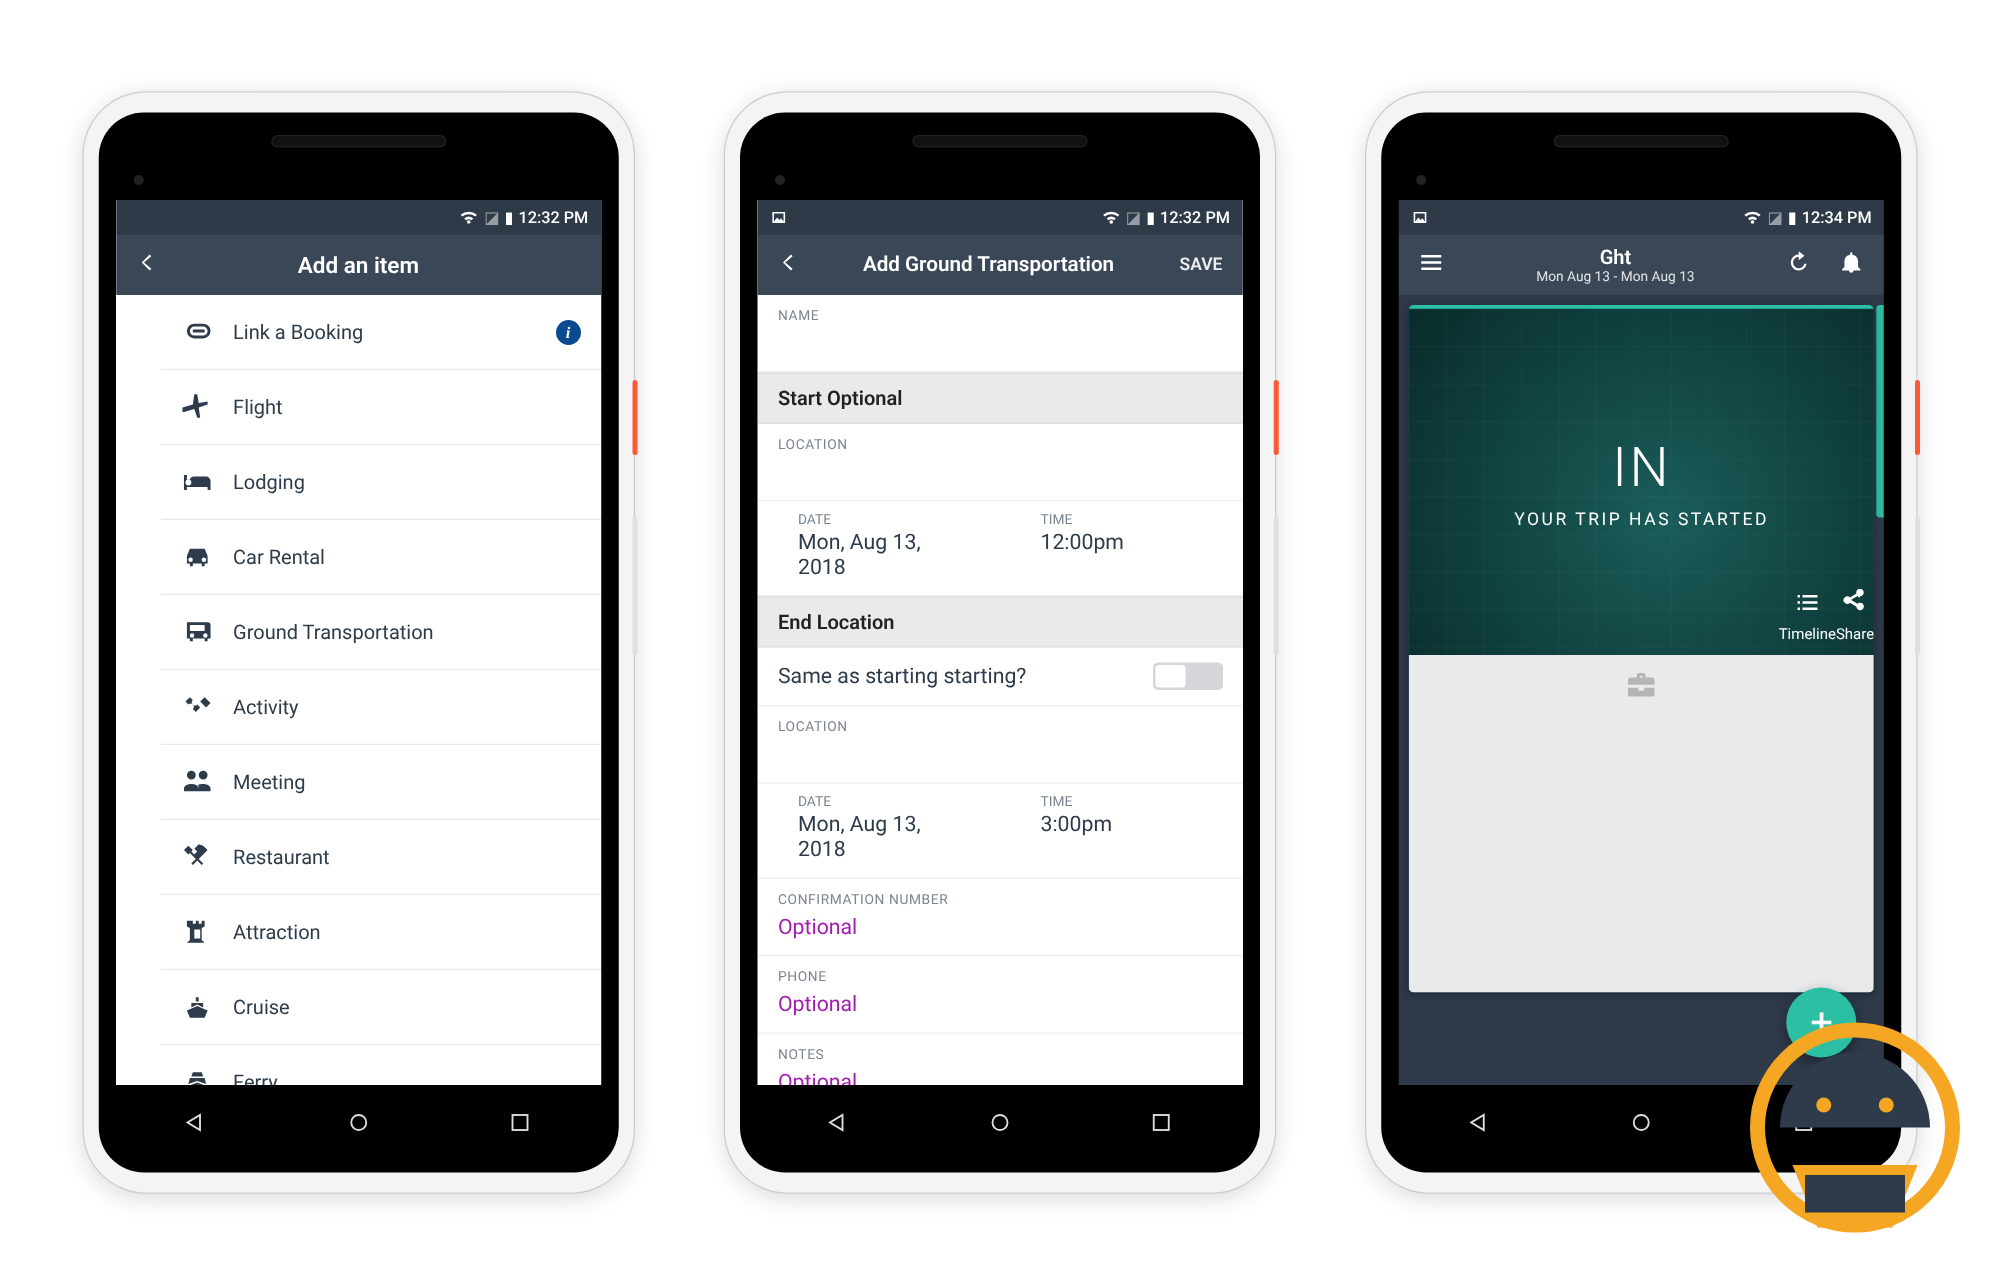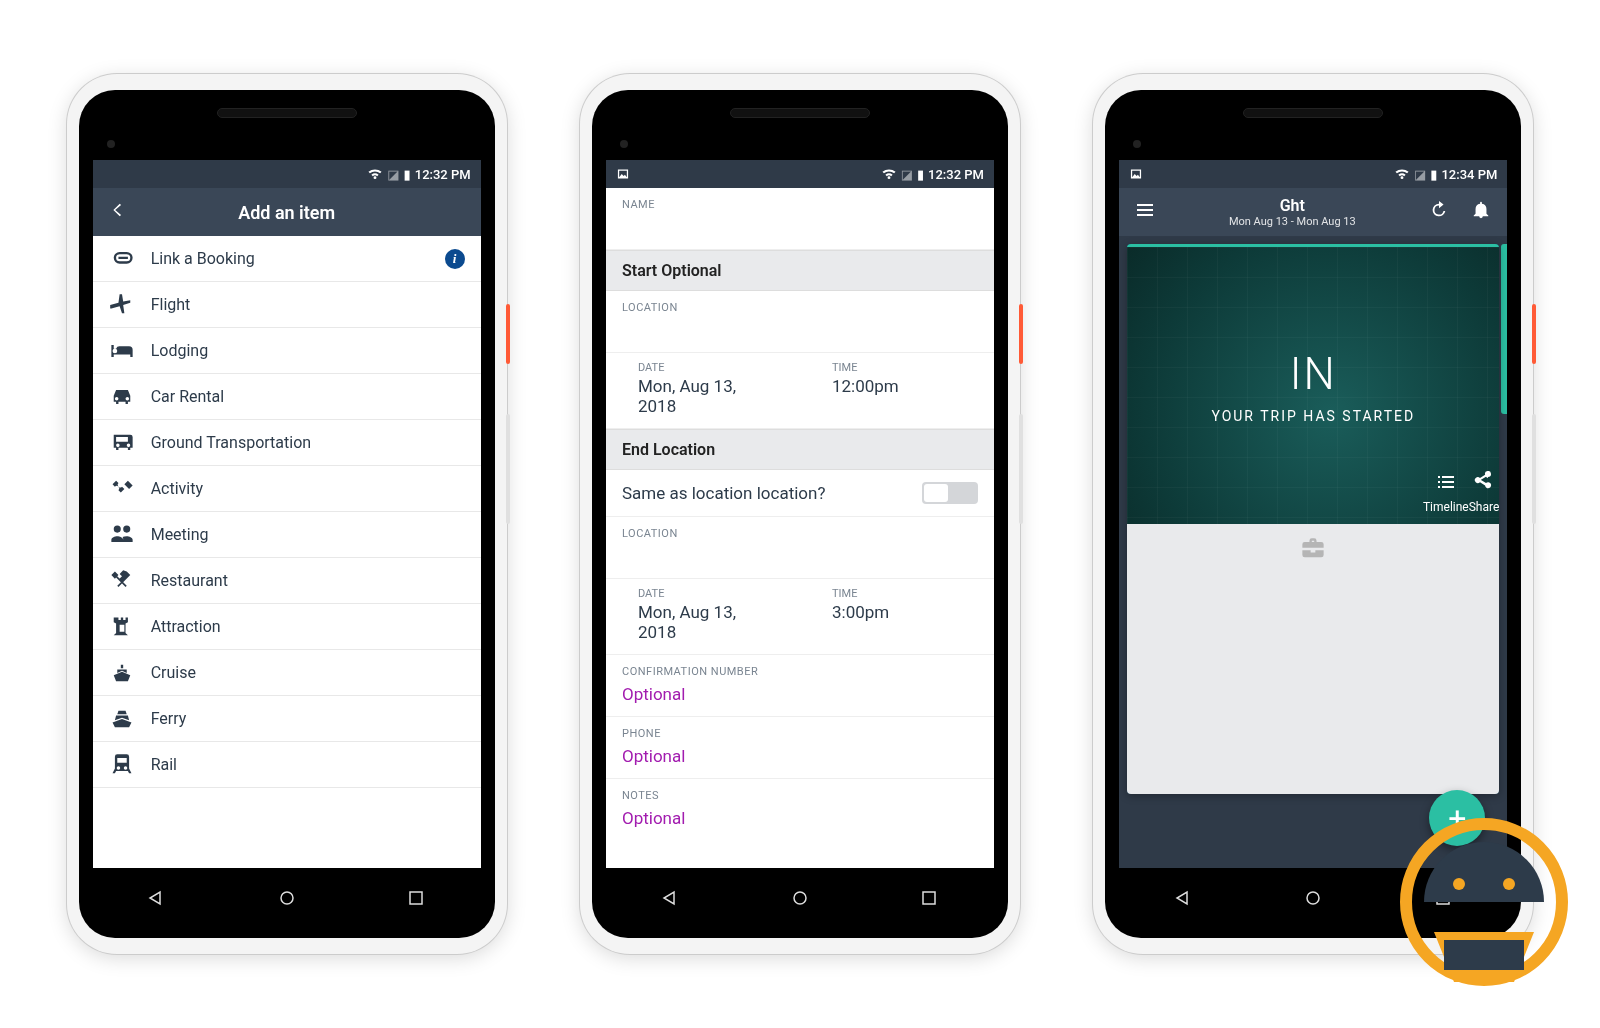--- a/index.html
+++ b/index.html
@@ -109,26 +109,27 @@
   .appbar .title { flex: 1; text-align: center; font-size: 18px; font-weight: 600; }
   .appbar .title-col { flex:1; text-align:center; display:flex; flex-direction:column; }
   .appbar .title-col .t1 { font-size:16px; font-weight:600; }
   .appbar .title-col .t2 { font-size:11px; opacity:0.85; }
   .appbar .action { font-size:14px; font-weight:600; opacity:0.9; cursor:pointer; padding:0 6px; }
   .appbar .iconbtn { width:32px; text-align:center; cursor:pointer; }
   .content { flex:1; overflow-y:auto; background:#fff; }
   
   .item-row {
     display:flex; align-items:center;
-    height:46px;
+    height:60px;
     padding: 0 16px;
     border-bottom: 1px solid #e8e8e8;
     color:#2d3b4a;
     font-size:16px;
     cursor:pointer;
+    margin-left:36px;
   }
   .item-row .icon { width:42px; color:#2d3b4a; display:flex; align-items:center; }
   .item-row .label { flex:1; }
   .info-badge {
     width:20px;height:20px;border-radius:50%;background:#0b4a8f;color:#fff;
     display:flex;align-items:center;justify-content:center;font-size:13px;font-weight:700;font-style:italic;font-family:serif;
   }
   
   .form-label { padding: 10px 16px 4px; font-size:11px; color:#7a8591; letter-spacing:0.5px; }
   .form-input-row { padding: 2px 16px 12px; border-bottom:1px solid #eee; }
@@ -442,41 +443,48 @@
           <span class="status-icon">
               <svg width="16" height="16" viewBox="0 0 22 22">
                 <use href="#i-wifi"></use>
               </svg>
             </span>
           <span class="status-icon" style="opacity:.5">◪</span>
           <span class="status-icon">▮</span>
           <span>12:32 PM</span>
         </div>
       </div>
+      <div class="appbar">
+        <div class="back"><svg width="20" height="20" viewBox="0 0 22 22">
+              <use href="#i-back"></use>
+            </svg></div>
+        <div class="title" style="font-size:16.5px">Add Ground Transportation</div>
+        <div class="action">SAVE</div>
+      </div>
       <div class="content">
         <div class="form-label">NAME</div>
         <div class="form-input-row"><span class="value">&nbsp;</span></div>
 
         <div class="section-header">Start Optional</div>
         <div class="form-label">LOCATION</div>
         <div class="form-input-row"><span class="value">&nbsp;</span></div>
         <div class="two-col">
           <div>
             <div class="lbl">DATE</div>
             <div class="val">Mon, Aug 13, 2018</div>
           </div>
           <div>
             <div class="lbl">TIME</div>
             <div class="val">12:00pm</div>
           </div>
         </div>
 
         <div class="section-header">End Location</div>
         <div class="toggle-row">
-          <span>Same as location location?</span>
+          <span>Same as starting starting?</span>
           <div class="toggle"></div>
         </div>
         <div class="form-label">LOCATION</div>
         <div class="form-input-row"><span class="value">&nbsp;</span></div>
         <div class="two-col">
           <div>
             <div class="lbl">DATE</div>
             <div class="val">Mon, Aug 13, 2018</div>
           </div>
           <div>

